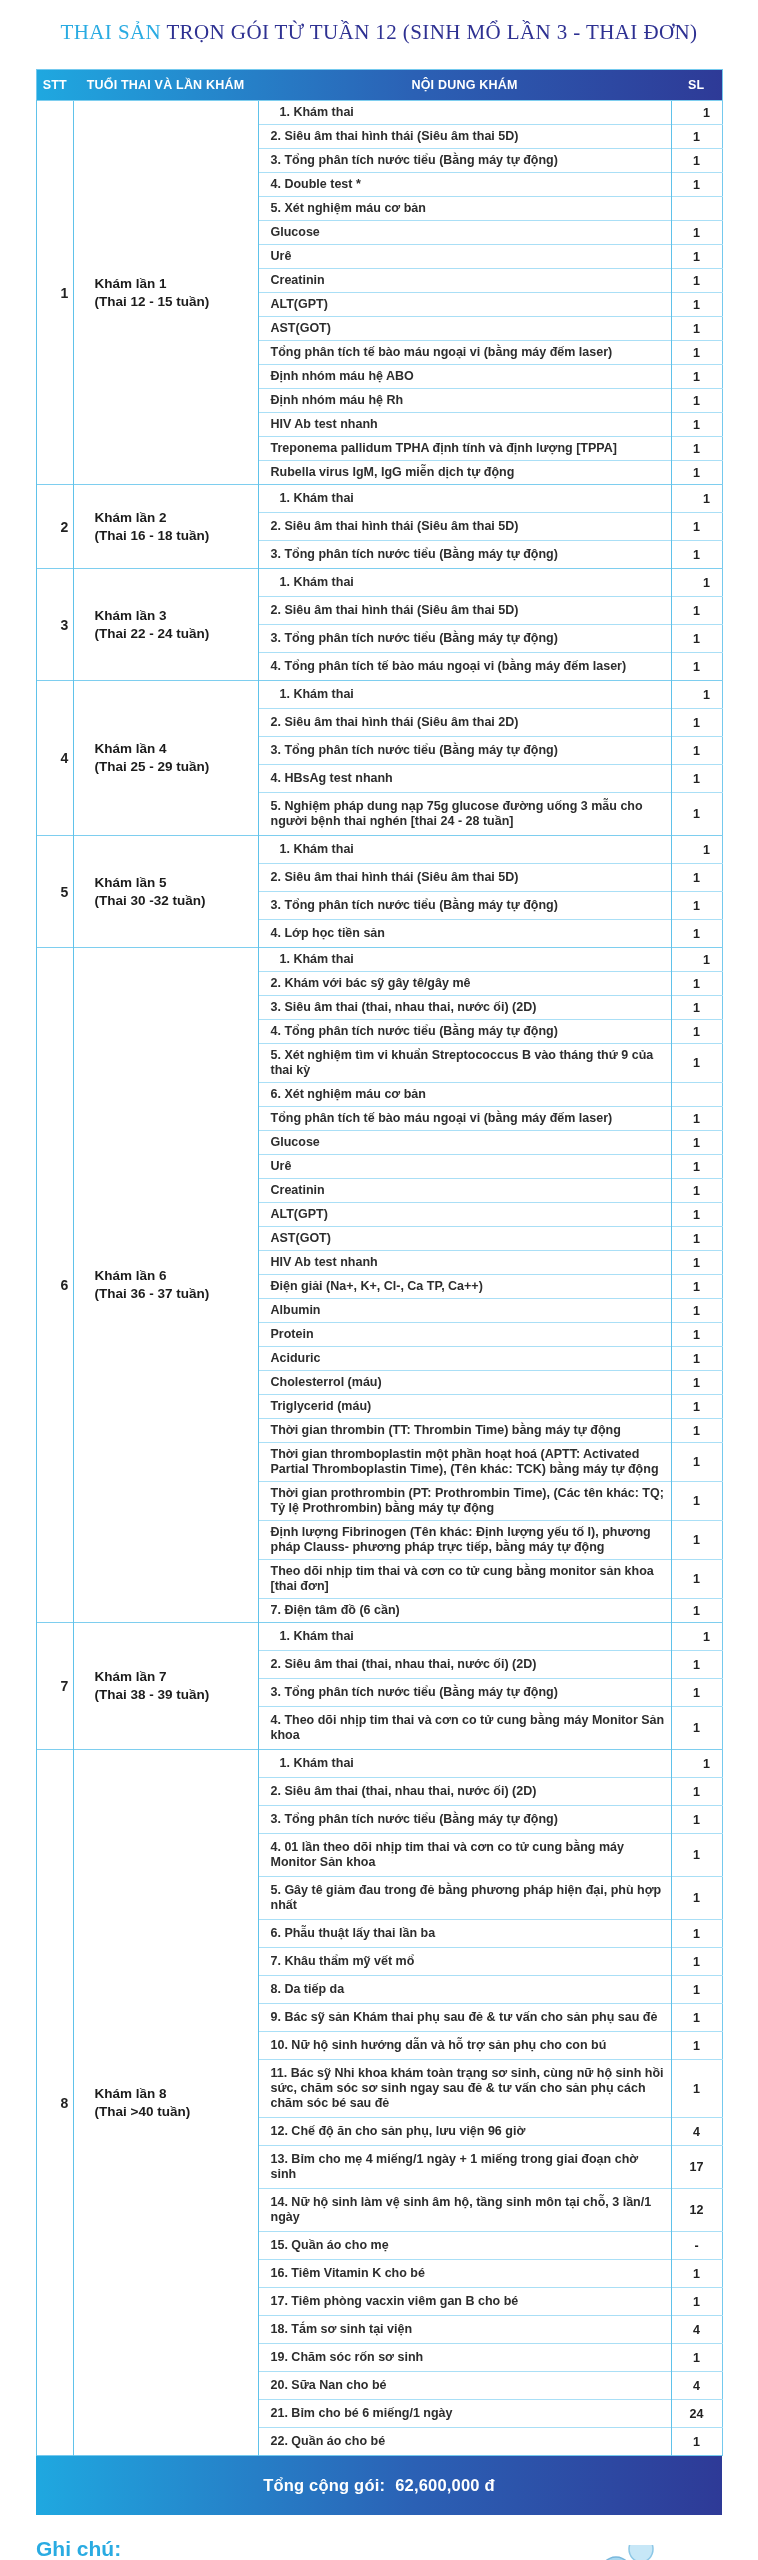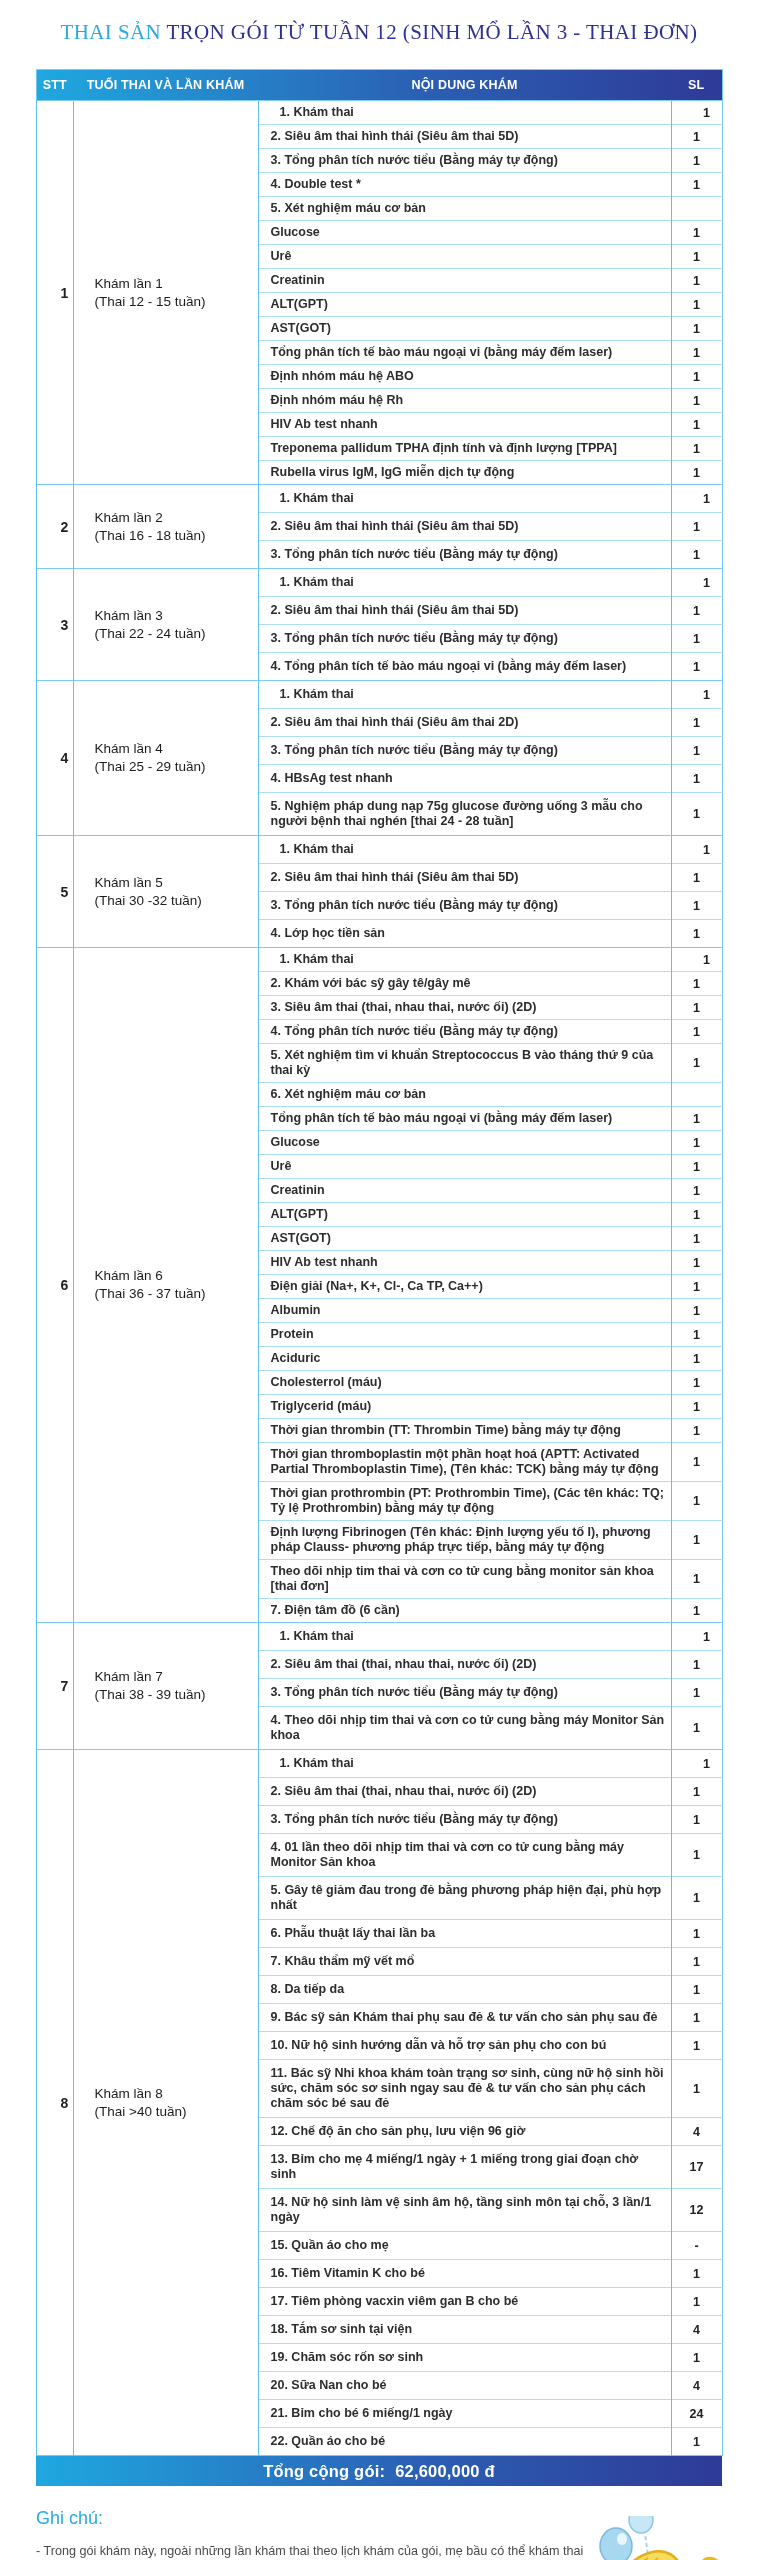--- a/index.html
+++ b/index.html
@@ -18,38 +18,38 @@
   col.c-stt { width: 37px; } col.c-visit { width: 185px; } col.c-svc { width: 413px; } col.c-qty { width: 51px; }
 
   thead { background: linear-gradient(90deg, #1FA8E0 0%, #2B61B5 55%, #2E3A97 100%); }
   thead th { color: #ffffff; font-size: 12.5px; font-weight: bold; padding: 8px 4px;
              text-align: center; border: none; letter-spacing: 0.2px; }
 
   td { border-left: 1px solid #60c2ea; border-top: 1px solid #aadff6; vertical-align: middle; }
   tr.section-start td { border-top: 1px solid #7eceef; padding-left: 21px; }
 
   td.stt  { text-align: center; font-weight: bold; font-size: 14px; color: #222; }
-  td.visit{ font-weight: normal; font-size: 13.5px; color: #1c1c1c; padding: 4px 6px 4px 11px; line-height: 1.3; }
+  td.visit{ font-weight: bold; font-size: 13.5px; color: #1c1c1c; padding: 4px 6px 4px 11px; line-height: 1.3; }
   td.svc  { font-weight: bold; font-size: 12.5px; color: #2d2d2d; padding: 4px 6px 4px 12px; line-height: 1.2; }
   td.qty  { text-align: center; font-weight: bold; font-size: 12.5px; color: #222; }
 
   tr.tight td.svc, tr.tight td.qty { padding-top: 4px; padding-bottom: 4px; }
   tr.roomy td.svc, tr.roomy td.qty { padding-top: 6px; padding-bottom: 6px; }
 
   
-  .total-bar { width: 686px; margin: 0 auto; height: 30px;
+  .total-bar { width: 686px; margin: 0 auto; height: 59px;
                background: linear-gradient(90deg, #1FA8E0 0%, #2B61B5 55%, #2E3A97 100%);
                display: flex; align-items: center; justify-content: center;
                color: #fff; font-weight: bold; font-size: 16.5px; letter-spacing: 0.2px; }
   .total-bar .gap { width: 10px; }
 
   
   .notes { position: relative; width: 686px; margin: 22px auto 0 auto; min-height: 215px;
            padding-bottom: 20px; box-sizing: border-box; }
-  .notes-heading { color: #29ABE2; font-weight: normal; font-size: 18px; margin: 0 0 14px 0; }
+  .notes-heading { color: #29ABE2; font-weight: bold; font-size: 21px; margin: 0 0 14px 0; }
   .notes-list { width: 555px; }
   .note-item { font-size: 12.6px; color: #4a4a4a; line-height: 1.42; margin: 0; }
   .stroller-wrap { position: absolute; right: -14px; top: 8px; width: 150px; height: 200px; }
 </style>
 </head>
 <body>
 
 <div class="page">
 
   <h1 class="title"><span class="accent">THAI SẢN</span><span class="main"> TRỌN GÓI TỪ TUẦN 12 (SINH MỔ LẦN 3 - THAI ĐƠN)</span></h1>

